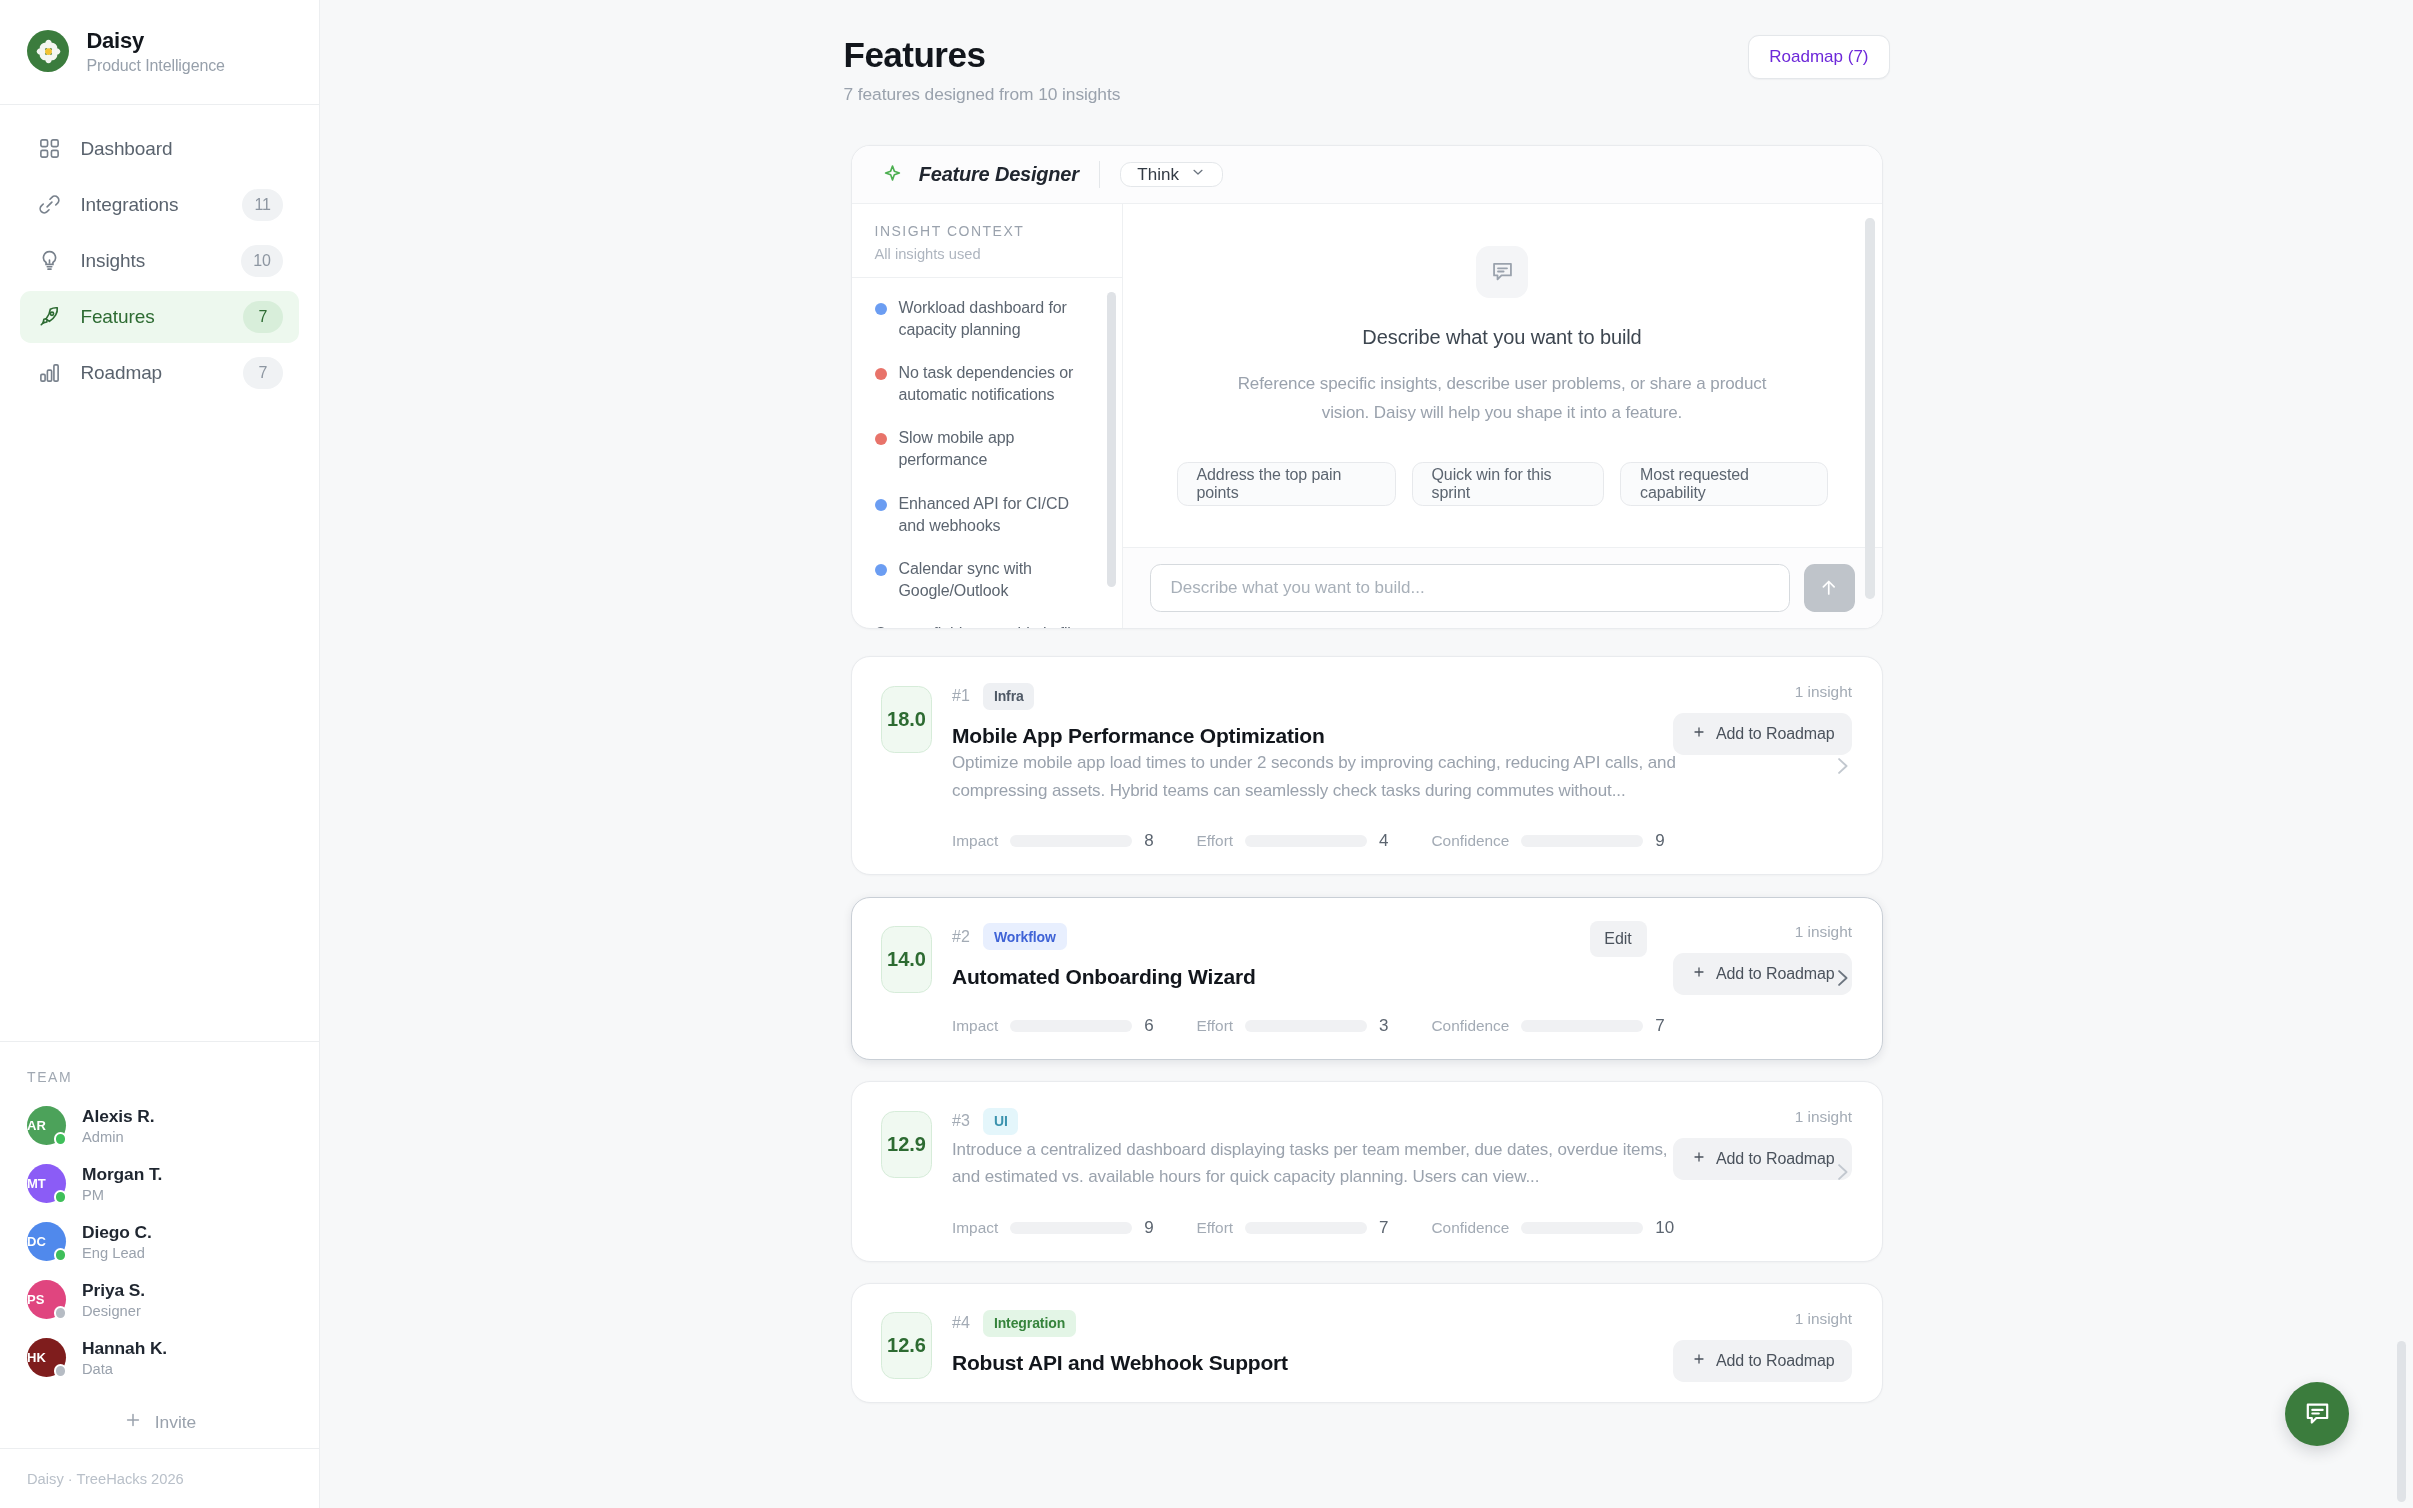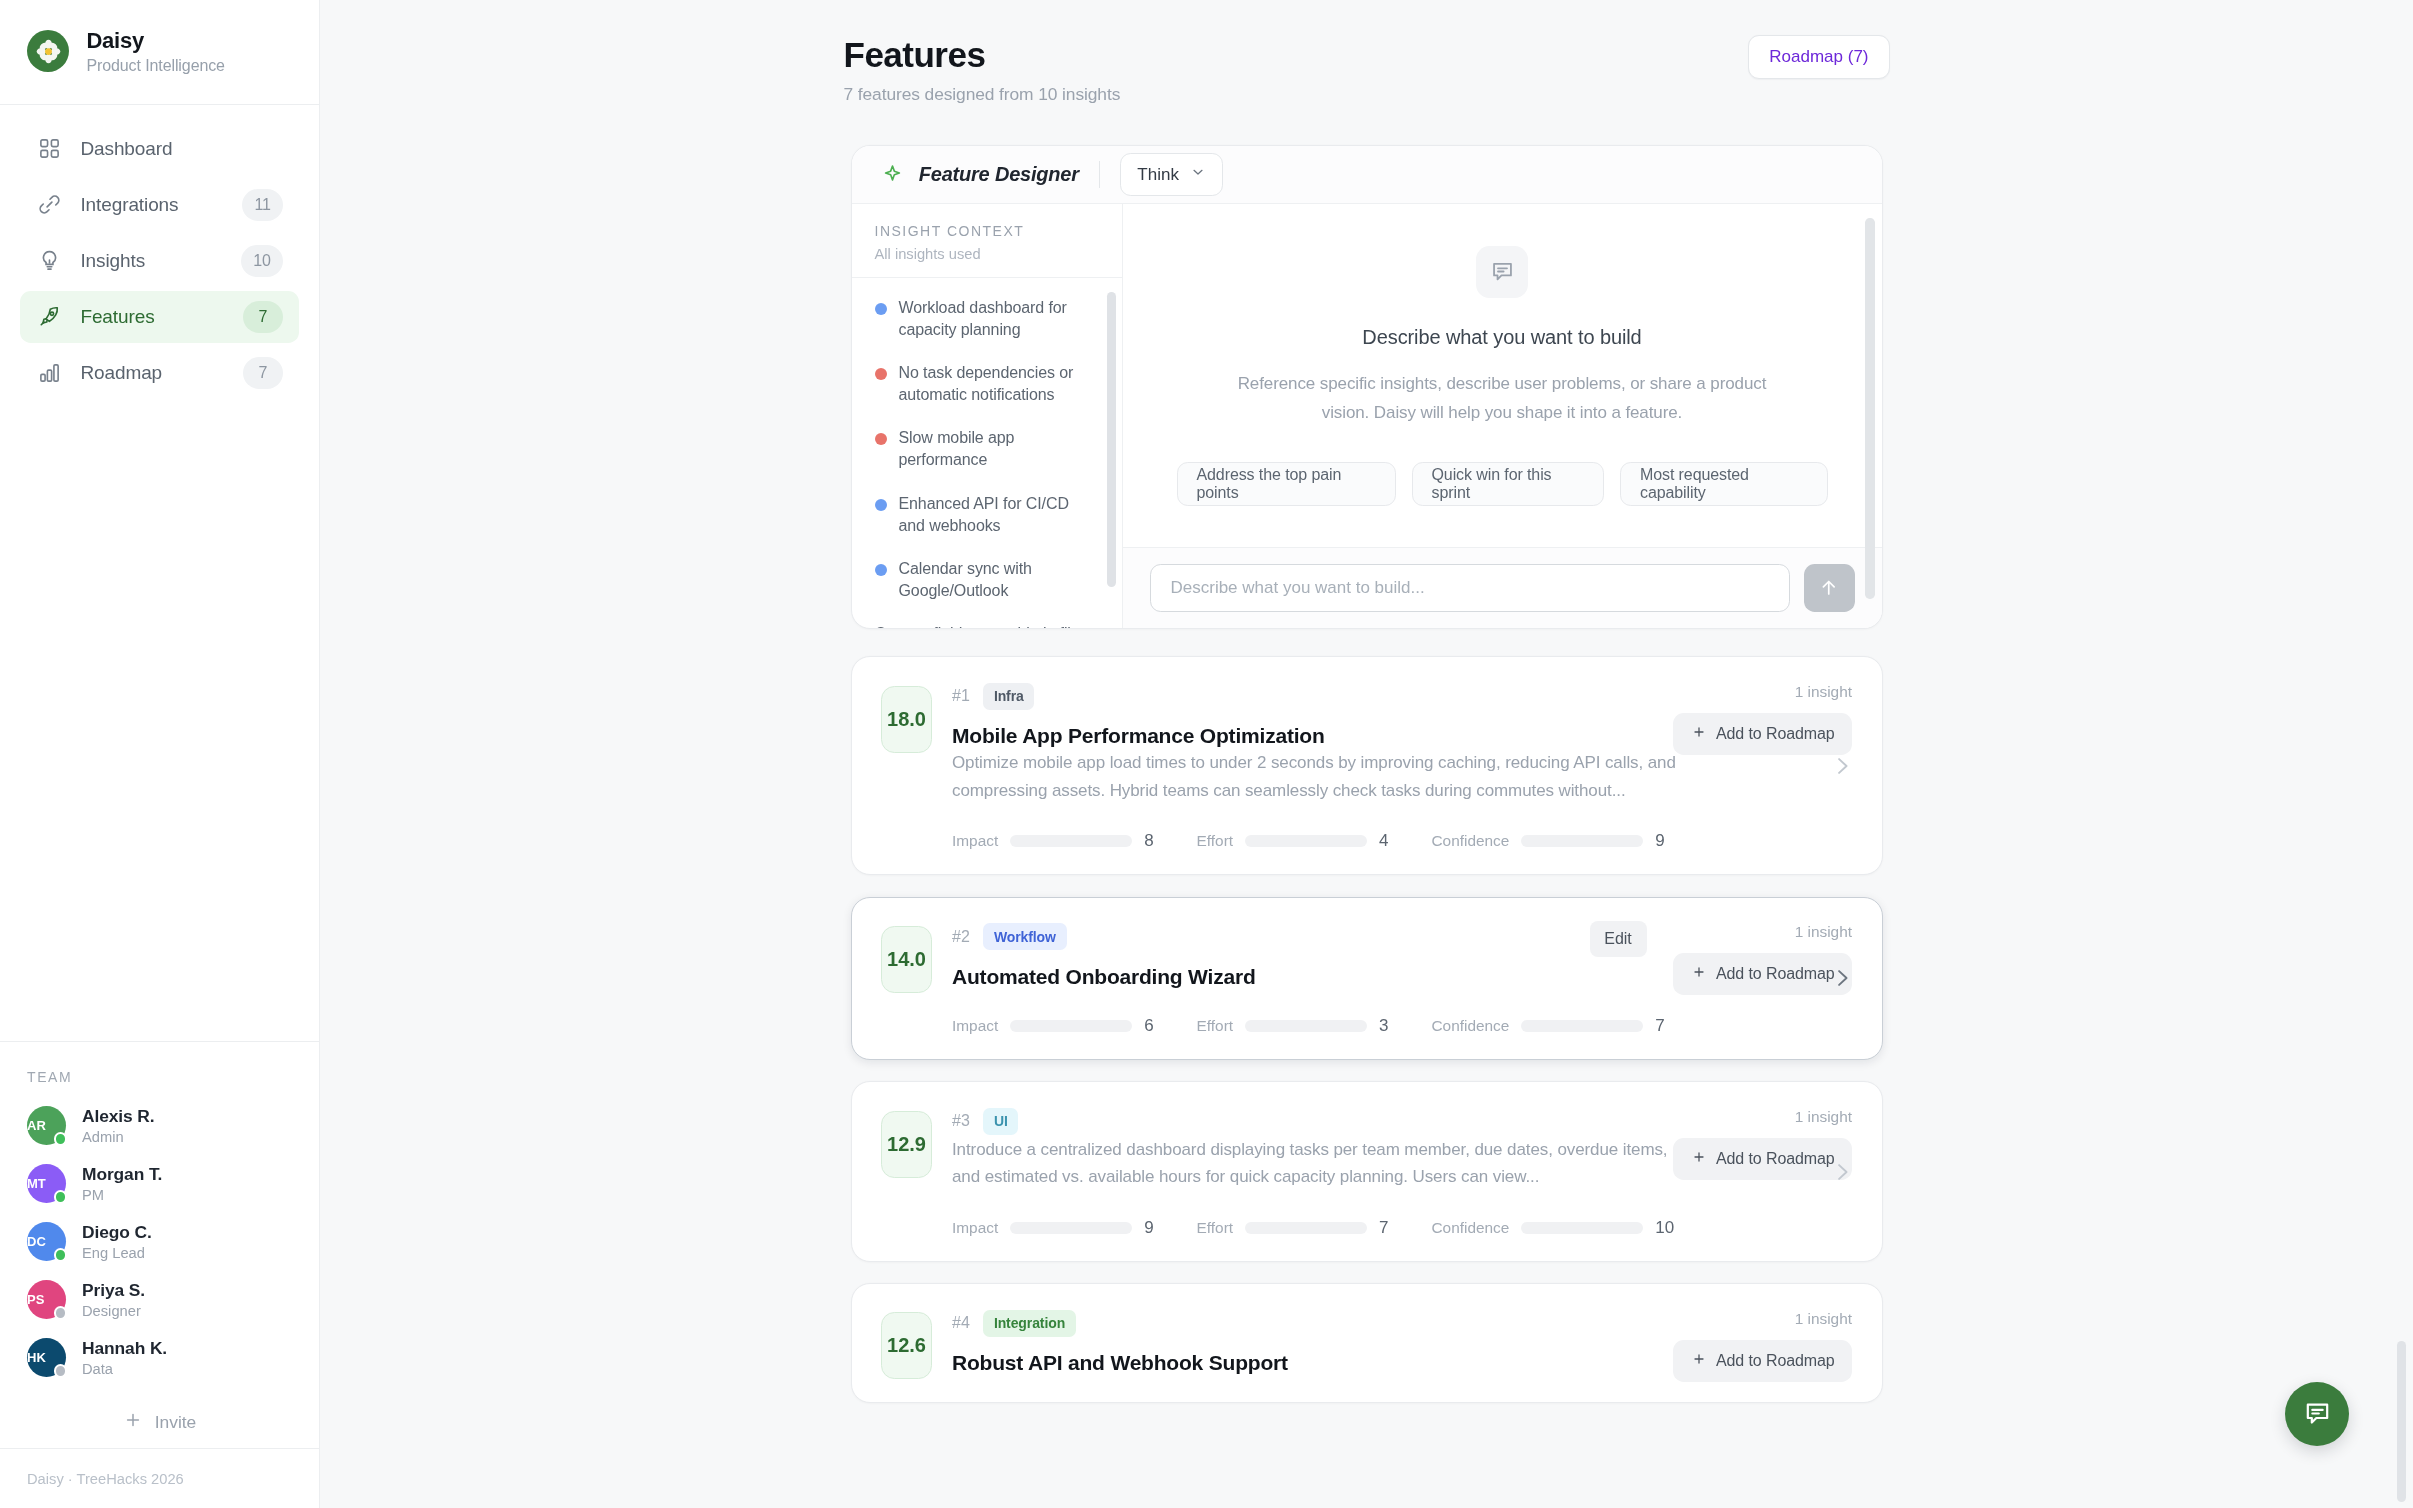--- a/index.html
+++ b/index.html
@@ -100,21 +100,21 @@
     display: flex; align-items: center; gap: 14.7px;
     height: 58px; padding: 0 29.5px;
     border-bottom: 1.3px solid #eef0f2; background: #fcfcfd;
   }
   .sparkle { width: 23px; height: 23px; flex: 0 0 23px; }
   .designer-title { font-size: 20px; font-weight: 700; color: #20262f; letter-spacing: -0.2px; font-style: italic; }
   .vdiv { width: 1.3px; height: 27px; background: #e4e7ea; margin: 0 5.4px; }
   .think {
     display: flex; align-items: center; gap: 10.7px;
     border: 1.3px solid #e4e7ea; border-radius: 10.7px; background: #fff;
-    height: 43px; padding: 0 16px; font-size: 17px; color: #333b45; cursor: pointer;
+    height: 25px; padding: 0 16px; font-size: 17px; color: #333b45; cursor: pointer;
   }
 
   .designer-body { display: flex; height: 424px; }
   .ctx {
     width: 271px; flex: 0 0 271px; border-right: 1.3px solid #eef0f2;
     display: flex; flex-direction: column;
   }
   .ctx-head { padding: 19px 23px 14.7px 23px; border-bottom: 1.3px solid #eef0f2; }
   .ctx-title { font-size: 14px; letter-spacing: 1.5px; color: #9aa2ad; font-weight: 500; }
   .ctx-sub { font-size: 14.7px; color: #aeb5bf; margin-top: 6.7px; }
@@ -382,21 +382,21 @@
           <span>PS</span>
           <span class="dot" style="background:#b6bcc4"></span>
         </div>
         <div>
           <div class="tm-name">Priya S.</div>
           <div class="tm-role">Designer</div>
         </div>
       </div>
 
       <div class="team-row">
-        <div class="avatar" style="background:#0c4a6e">
+        <div class="avatar" style="background:#7f1d1d">
           <span>HK</span>
           <span class="dot" style="background:#b6bcc4"></span>
         </div>
         <div>
           <div class="tm-name">Hannah K.</div>
           <div class="tm-role">Data</div>
         </div>
       </div>
 
       <div class="invite">

